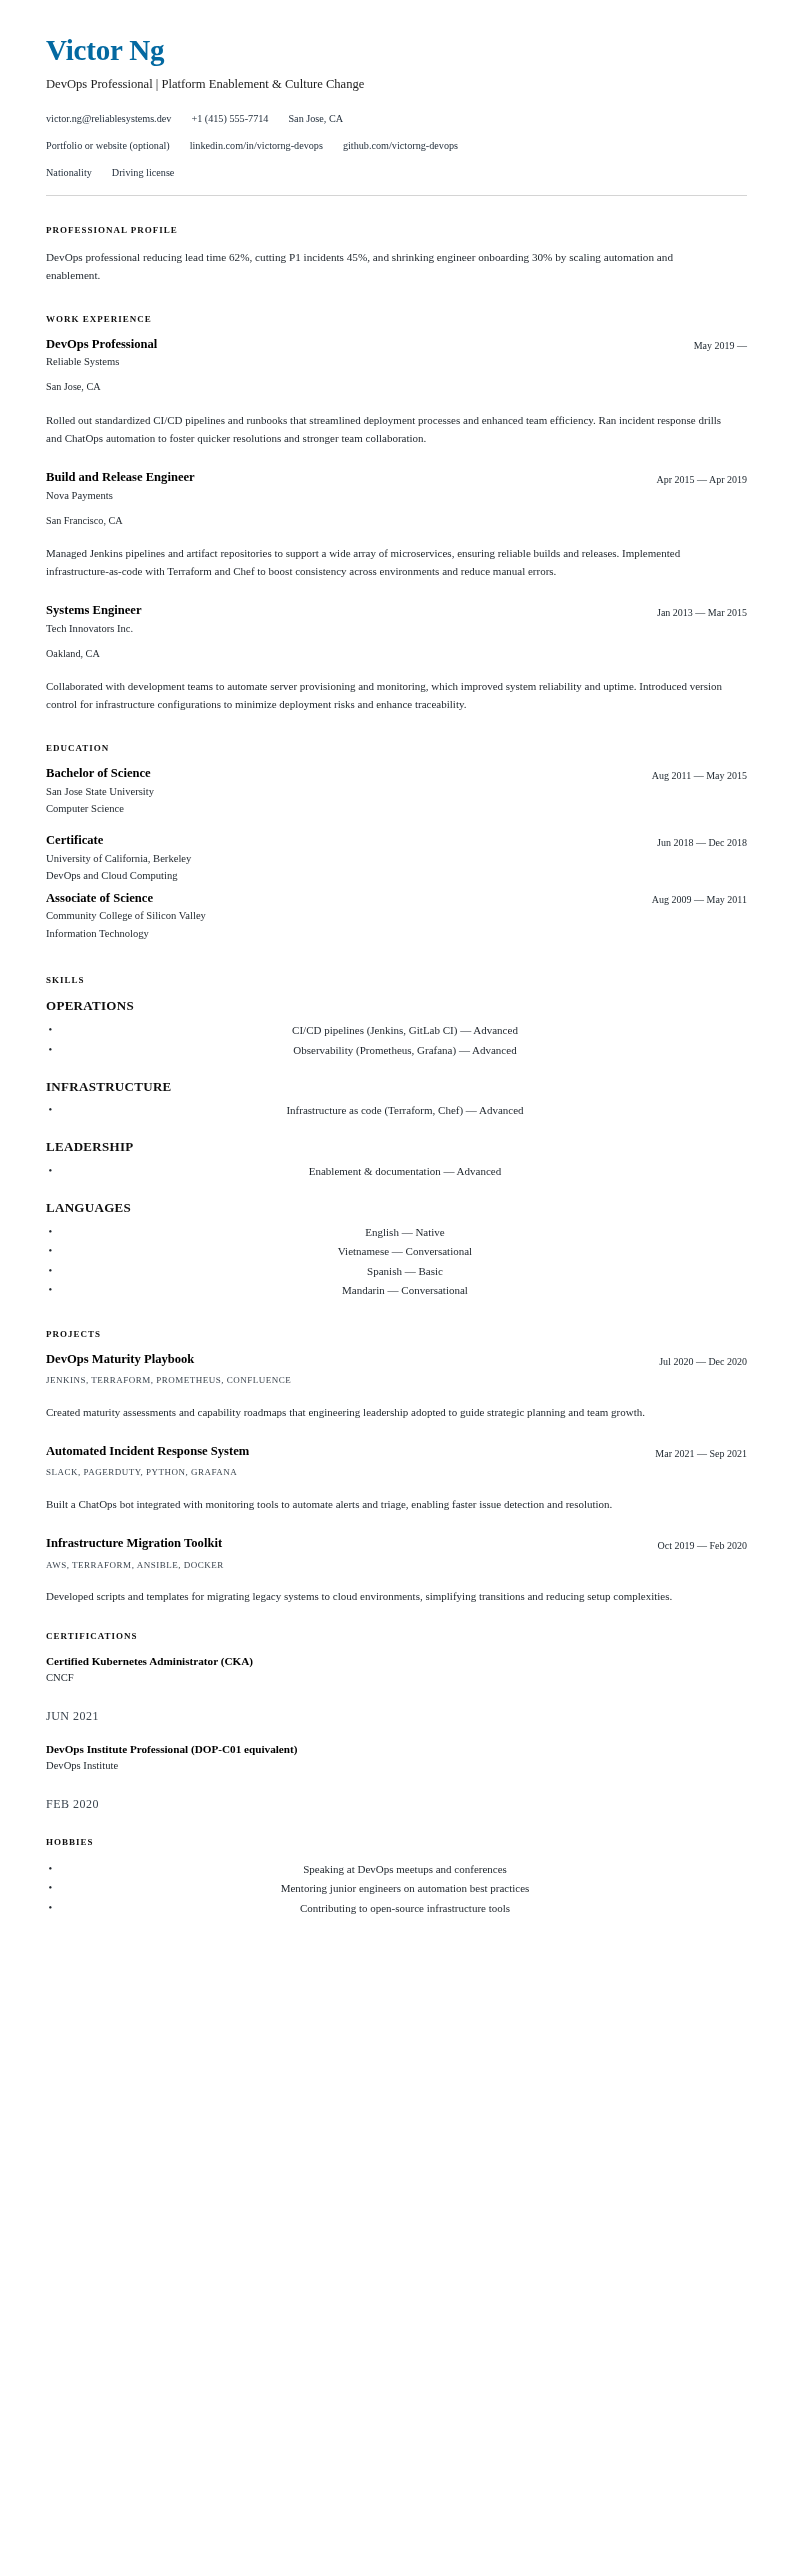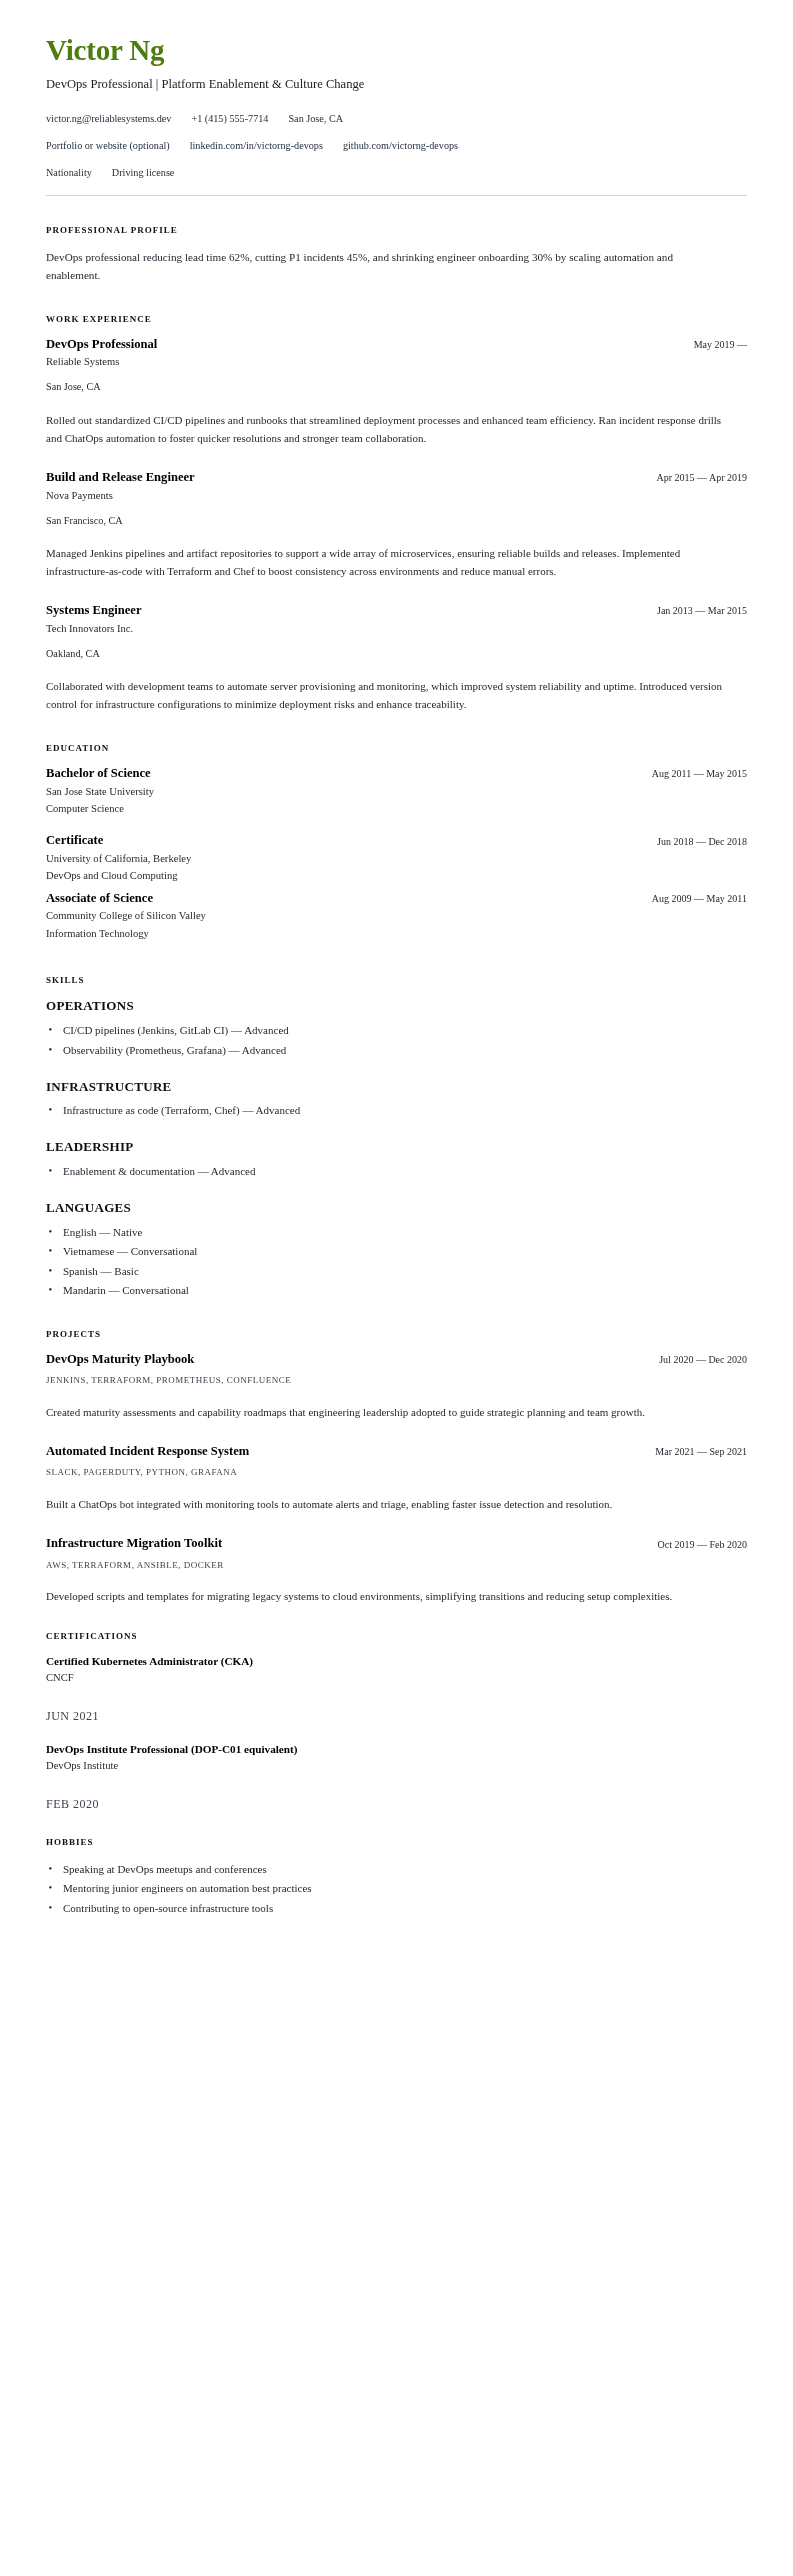--- a/index.html
+++ b/index.html
@@ -19,21 +19,21 @@
     padding: 34px 46px 26.4px 46px;
   }
 
   
   .name {
     font-size: 29px;
     font-weight: bold;
     letter-spacing: -0.2px;
     line-height: 1.12;
     margin: 0 0 9.3px 0;
-    color: #4d7c0f;
+    color: #0369a1;
   }
   .headline {
     font-size: 12.6px;
     line-height: 1.3;
     color: #1d1d1d;
     margin: 0 0 20px 0;
   }
   .contact-row {
     font-size: 10.2px;
     line-height: 1.45;
@@ -70,21 +70,21 @@
     margin: 0 0 6.6px 0;
     max-width: 681px;
   }
 
   
   .entry { margin-bottom: 22.5px; }
   .entry:last-child { margin-bottom: 6.6px; }
   .entry-head {
     display: flex;
     justify-content: space-between;
-    align-items: center;
+    align-items: flex-end;
     gap: 16px;
   }
   .entry-title {
     font-size: 12.6px;
     font-weight: bold;
     color: #000000;
     line-height: 1.25;
     margin: 0;
   }
   .entry-date {
@@ -144,20 +144,21 @@
     font-weight: bold;
     letter-spacing: 0.3px;
     text-transform: uppercase;
     color: #0f0f0f;
     margin: 0 0 6.6px 0;
   }
   ul.bullets {
     list-style: none;
     margin: 0;
     padding: 0;
+    text-align: center;
   }
   ul.bullets li {
     position: relative;
     padding-left: 17px;
     font-size: 11px;
     line-height: 1.78;
     color: #1d242b;
   }
   ul.bullets li::before {
     content: "•";

